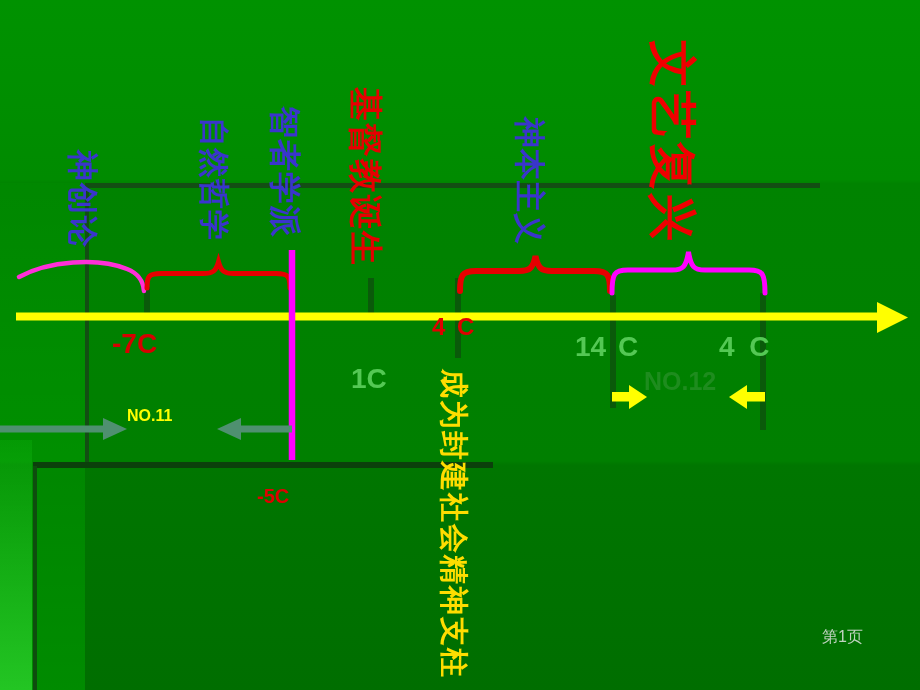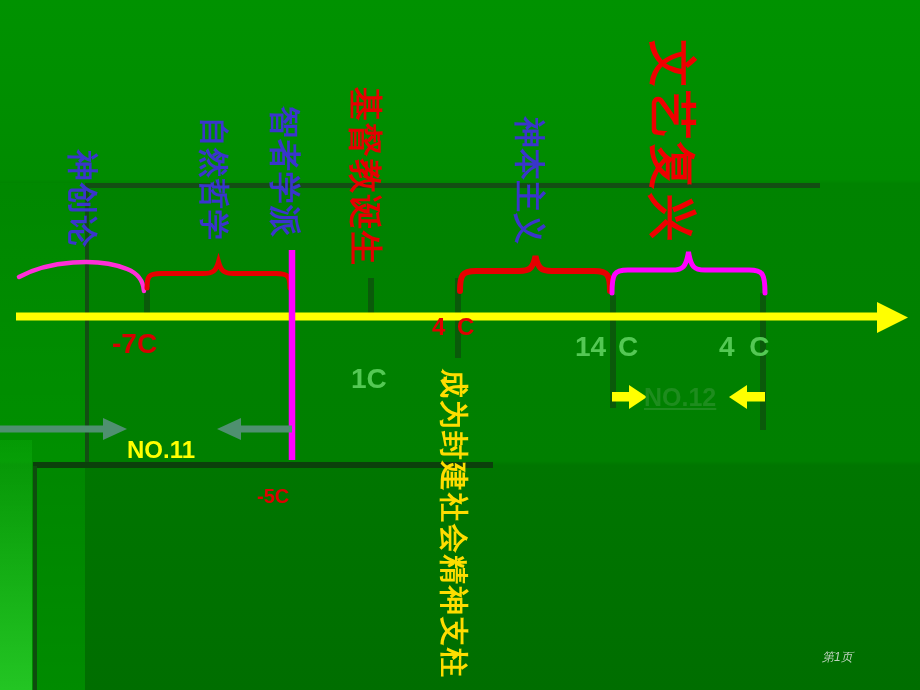--- a/index.html
+++ b/index.html
@@ -35,23 +35,23 @@
   .lbl-pillar{left:468px;top:369px;font-size:29px;letter-spacing:2px;color:#ffdd00;}
 
   
   .hlabel{position:absolute;font-weight:bold;line-height:1;white-space:nowrap;}
   .c-m7{left:112px;top:330px;font-size:28px;color:#d80000;}
   .c-1{left:351px;top:333px;font-size:28px;color:#54c854;margin-top:32px;}
   .c-4{left:432px;top:315px;font-size:24px;color:#e00000;word-spacing:5px;}
   .c-14{left:575px;top:333px;font-size:28px;color:#54c854;word-spacing:4px;}
   .c-17{left:719px;top:333px;font-size:28px;color:#54c854;word-spacing:7px;}
   .c-m5{left:257px;top:486px;font-size:20px;color:#e00000;}
-  .no11{left:127px;top:438px;font-size:24px;color:#ffff00;}
-  .no12{left:644px;top:385px;font-size:25px;color:#1e8c1e;text-decoration:underline;}
-  .pagenum{left:822px;top:651px;font-size:12px;color:#bfd3bf;font-weight:normal;font-style:italic;}
+  .no11{left:127px;top:408px;font-size:16px;color:#ffff00;}
+  .no12{left:644px;top:369px;font-size:25px;color:#1e8c1e;}
+  .pagenum{left:822px;top:629px;font-size:16px;color:#bfd3bf;font-weight:normal;}
 </style>
 </head>
 <body>
 
 <div id="slide">
 
   <div class="bg-left-col"></div>
   <div class="bg-corner-strip"></div>
   <div class="ln h1"></div>
   <div class="ln v1"></div>

